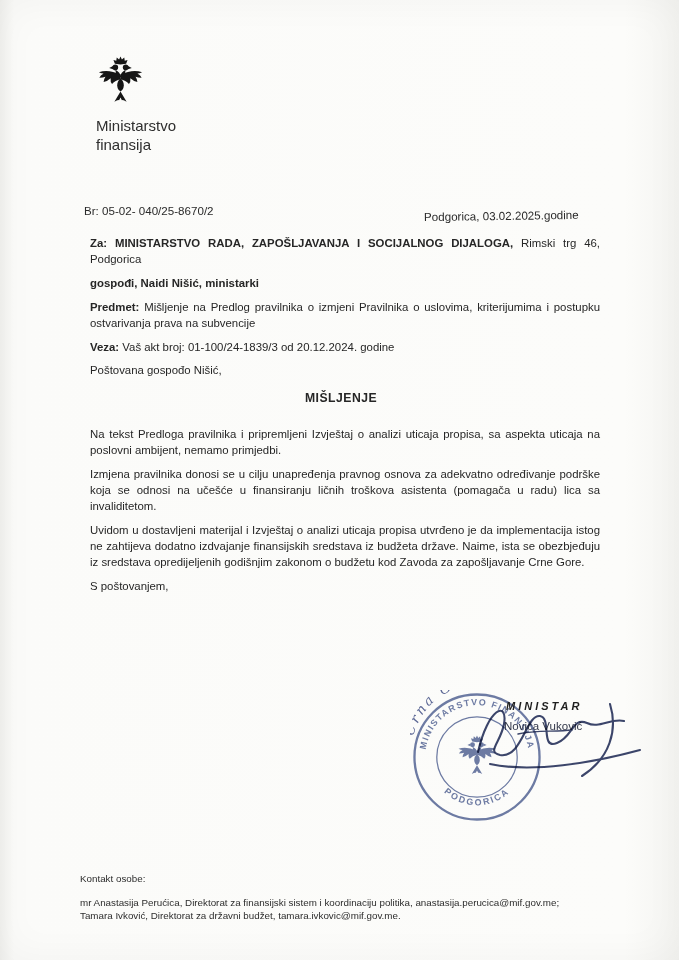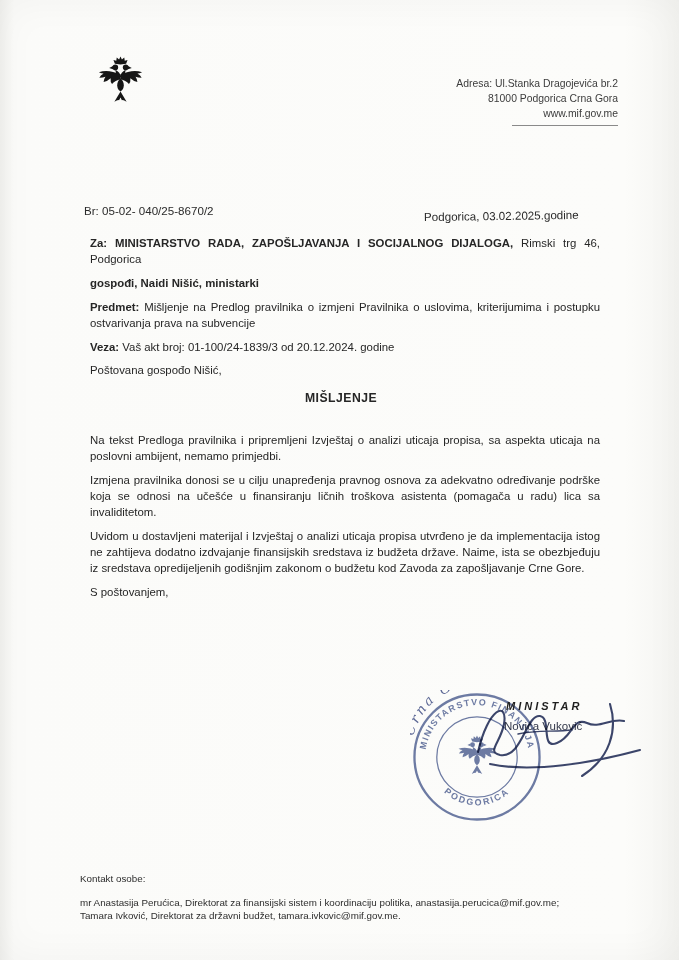--- a/index.html
+++ b/index.html
@@ -31,21 +31,21 @@
   
   .content{
     position:absolute;left:82px;top:236px;width:518px;
     font-size:11.4px;line-height:15.9px;text-align:justify;color:#262626;
   }
   .para{margin:0 0 8px 8px;}
   .b{font-weight:bold;}
   .i{font-style:italic;}
   .opinion-title{
     text-align:center;font-weight:bold;font-size:12.2px;
-    letter-spacing:0.5px;margin:12px 0 26px;
+    letter-spacing:0.5px;margin:12px 0 20px;
   }
   
   .sign-area{position:absolute;left:408px;top:688px;width:262px;height:155px;}
   .stamp-svg{position:absolute;left:2px;top:2px;width:134px;height:134px;mix-blend-mode:multiply;opacity:0.88;}
   .minister-title{position:absolute;left:98px;top:12px;font-size:11px;font-weight:bold;letter-spacing:3px;color:#1f1f1f;white-space:nowrap;font-style:italic;}
   .minister-name{position:absolute;left:96px;top:32px;font-size:11.5px;color:#33384a;white-space:nowrap;}
   .sig-svg{position:absolute;left:52px;top:2px;width:200px;height:100px;mix-blend-mode:multiply;}
   
   .footer{position:absolute;left:80px;top:872px;width:545px;font-size:9.8px;line-height:13.5px;color:#2d2d2d;}
   .footer .label{margin-bottom:10px;}
@@ -71,27 +71,23 @@
       <path d="M50 76 l-13 22 q8-5 10-3 l3-6 3 6 q2-2 10 3z"></path>
     </g>
   </defs>
 </svg>
 
 <div class="page">
 
   <svg class="logo-svg" viewBox="0 0 100 112">
     <use href="#mf-eagle"></use>
   </svg>
+  <div class="ministry-name">Ministarstvo
+finansija</div>
 
-  <div class="addr">
-    <div>Adresa: Ul.Stanka Dragojevića br.2</div>
-    <div>81000 Podgorica Crna Gora</div>
-    <div>www.mif.gov.me</div>
-    <div class="addr-rule"></div>
-  </div>
 
   <div class="ref-number">Br: 05-02- 040/25-8670/2</div>
   <div class="place-date">Podgorica, 03.02.2025.godine</div>
 
   <div class="content">
 
     <p class="para"><span class="b">Za: MINISTARSTVO RADA, ZAPOŠLJAVANJA I SOCIJALNOG DIJALOGA,</span><span> Rimski trg 46, Podgorica</span></p>
 
     <p class="para b">gospođi, Naidi Nišić, ministarki</p>
 

